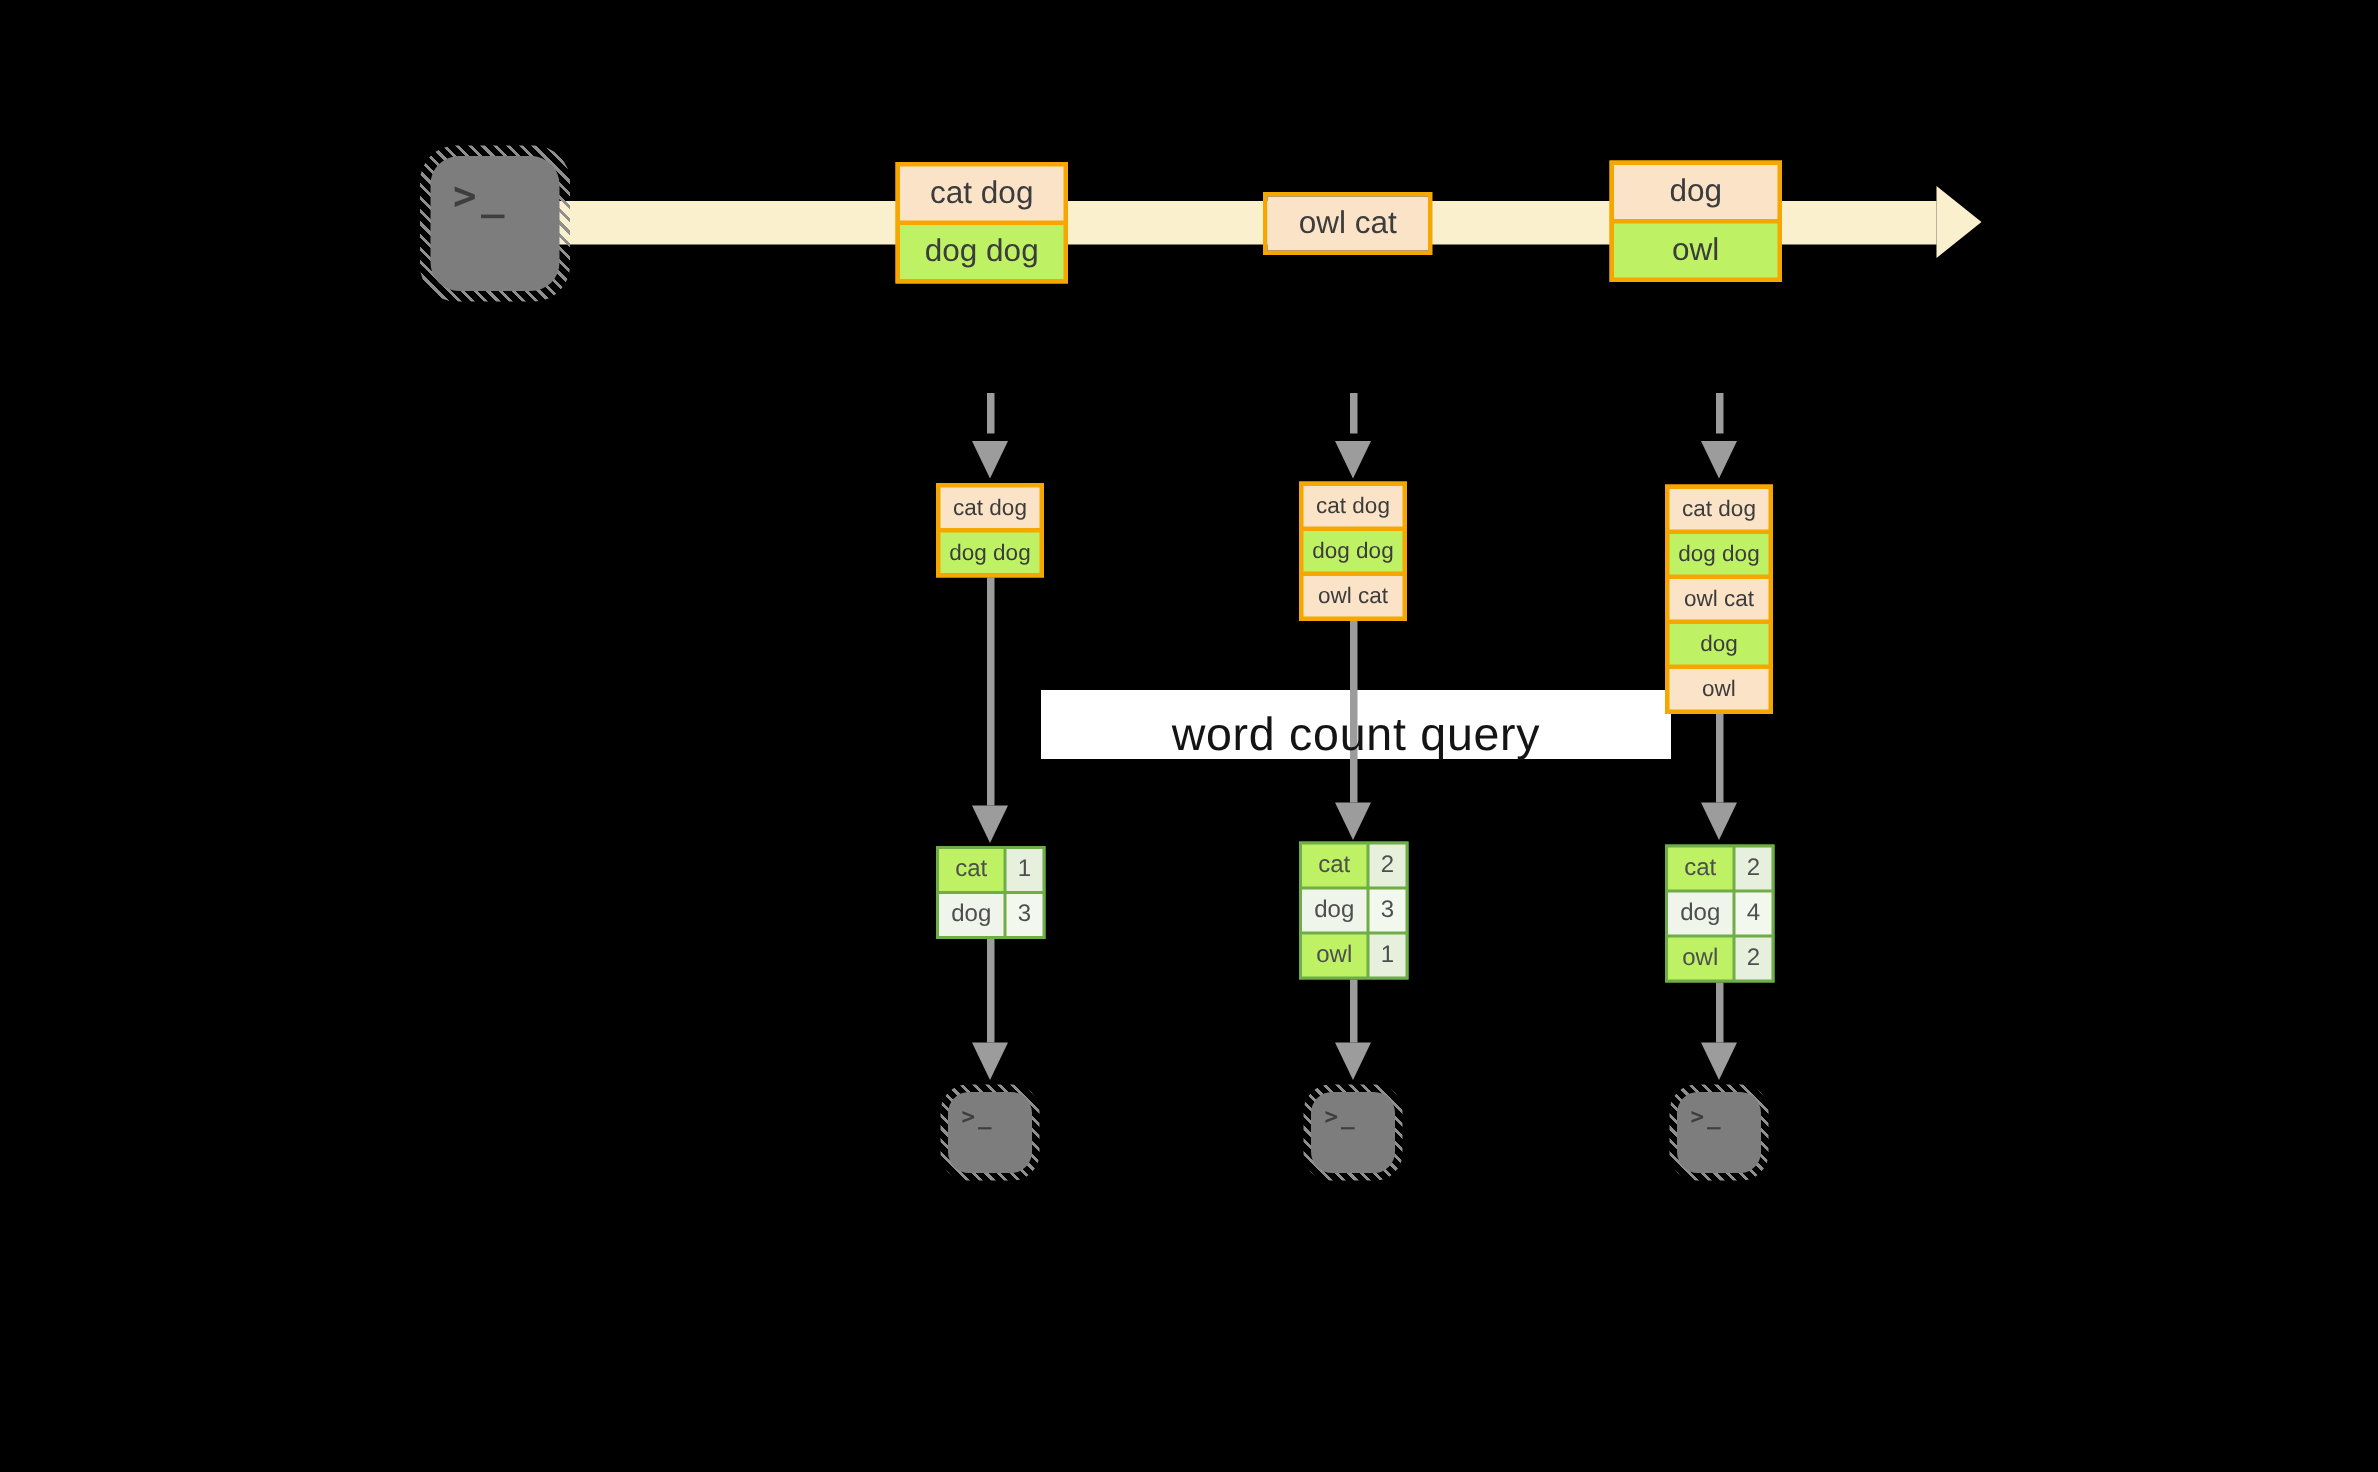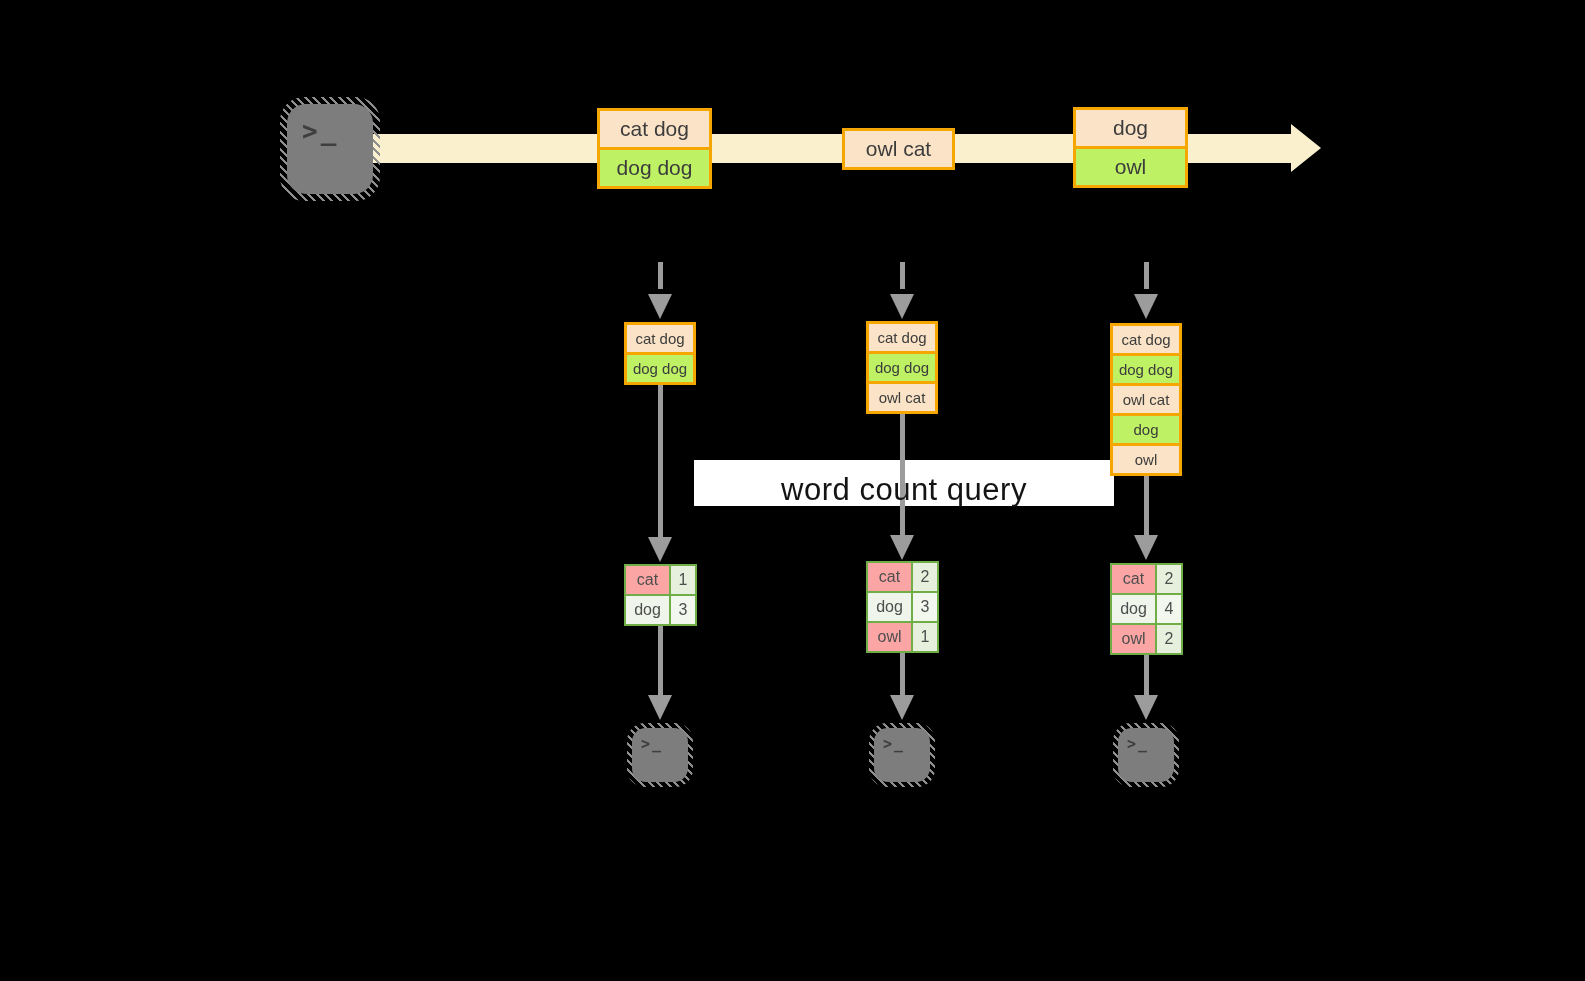--- a/index.html
+++ b/index.html
@@ -42,21 +42,21 @@
   
   .banner{position:absolute;z-index:4;background:#FFFFFF;}
   .banner-text{position:absolute;z-index:6;display:flex;align-items:center;justify-content:center;
                font-size:31px;color:#141414;letter-spacing:0.5px;}
 
   
   .gtable{position:absolute;box-sizing:border-box;z-index:7;border:2px solid #6FAD47;
           background:#6FAD47;display:grid;grid-template-columns:43px 24px;gap:2px;}
   .gcell{height:28px;display:flex;align-items:center;justify-content:center;
          font-size:16px;color:#4E4E4E;}
-  .ga{background:#fca5a5;} .gb{background:#EFF5EA;}
+  .ga{background:#bef264;} .gb{background:#EFF5EA;}
   .gan{background:#E6F0DC;} .gbn{background:#F3F8EF;}
 </style>
 </head>
 <body>
 
 <div class="stage">
 
   <div class="hatch big" style="left:280px;top:97px;width:100px;height:104px;">
     <div class="term">
       <span class="glyph">&gt;_</span>

